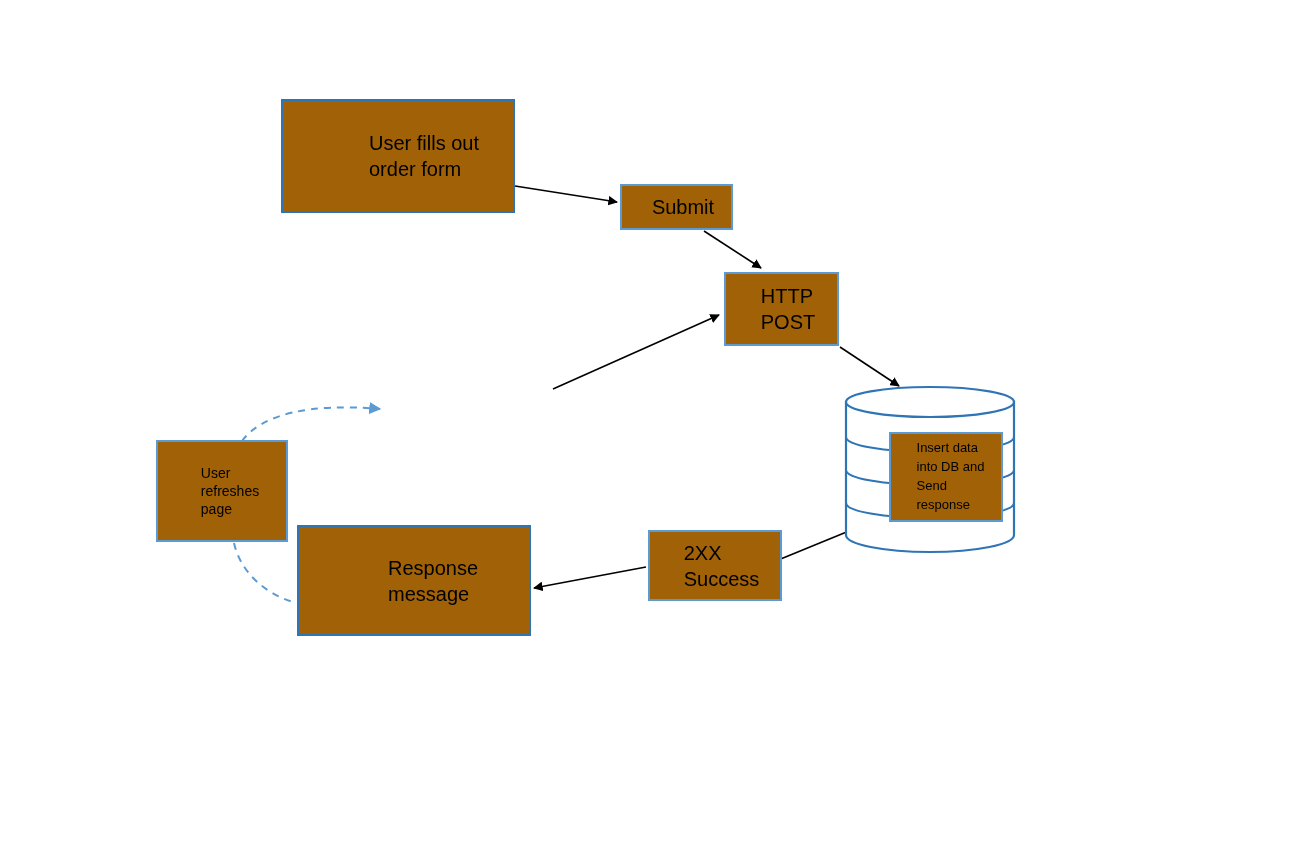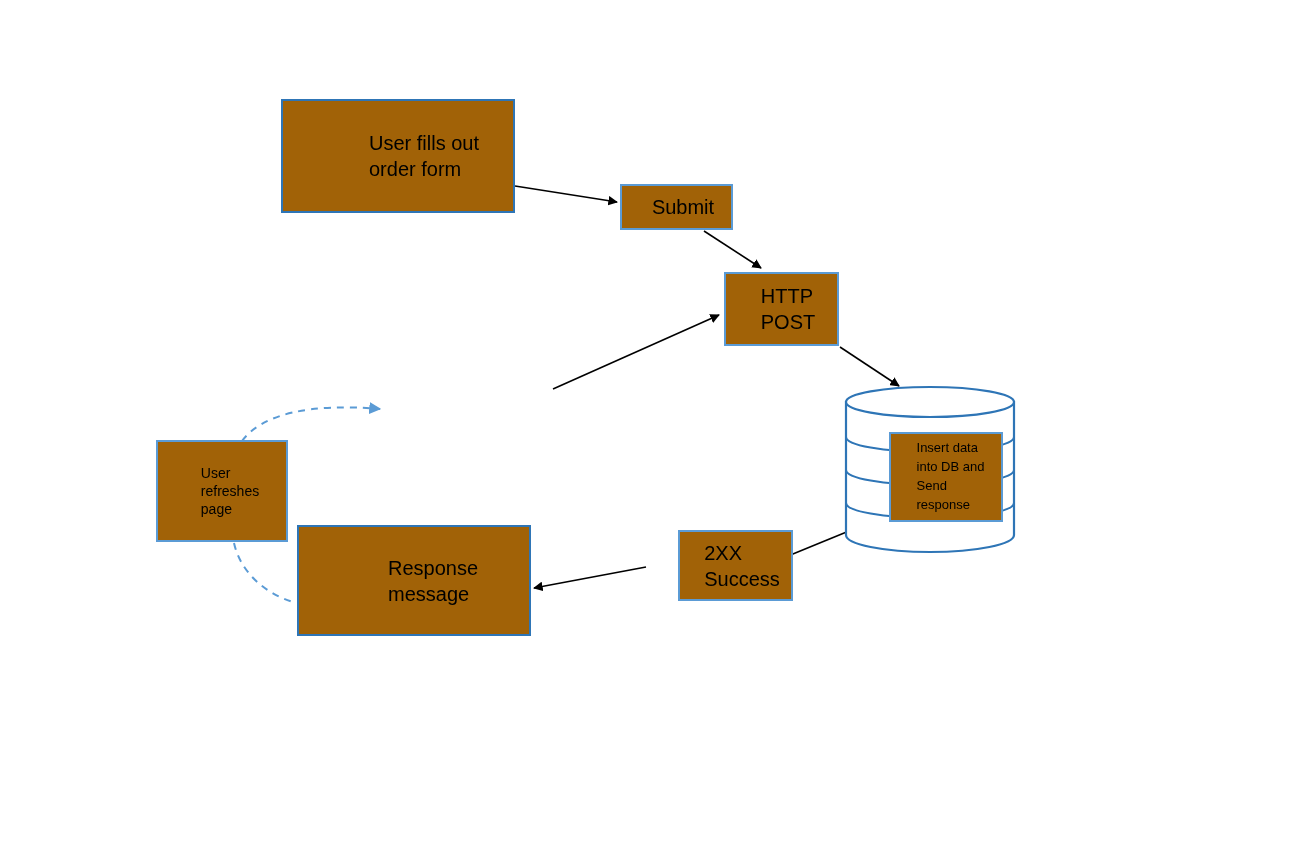--- a/index.html
+++ b/index.html
@@ -72,25 +72,24 @@
     padding-left: 16px;
     font-size: 14px;
   }
   #node-response {
     left: 297px; top: 525px; width: 234px; height: 111px;
     border: 2px solid #2E75B6;
     padding-left: 38px;
     font-size: 20px;
   }
   #node-2xx {
-    left: 648px; top: 530px; width: 115px; height: 71px;
+    left: 648px; top: 530px; width: 134px; height: 71px;
     border: 2px solid #5B9BD5;
     padding-left: 13px;
     font-size: 20px;
-    margin-left: 30px;
   }
   #node-db-label {
     left: 877px; top: 432px; width: 114px; height: 90px;
     border: 2px solid #5B9BD5;
     padding-left: 9px;
     font-size: 13px;
     z-index: 5;
     margin-left: 12px;
   }
   #node-db-label .label { line-height: 1.45; }

